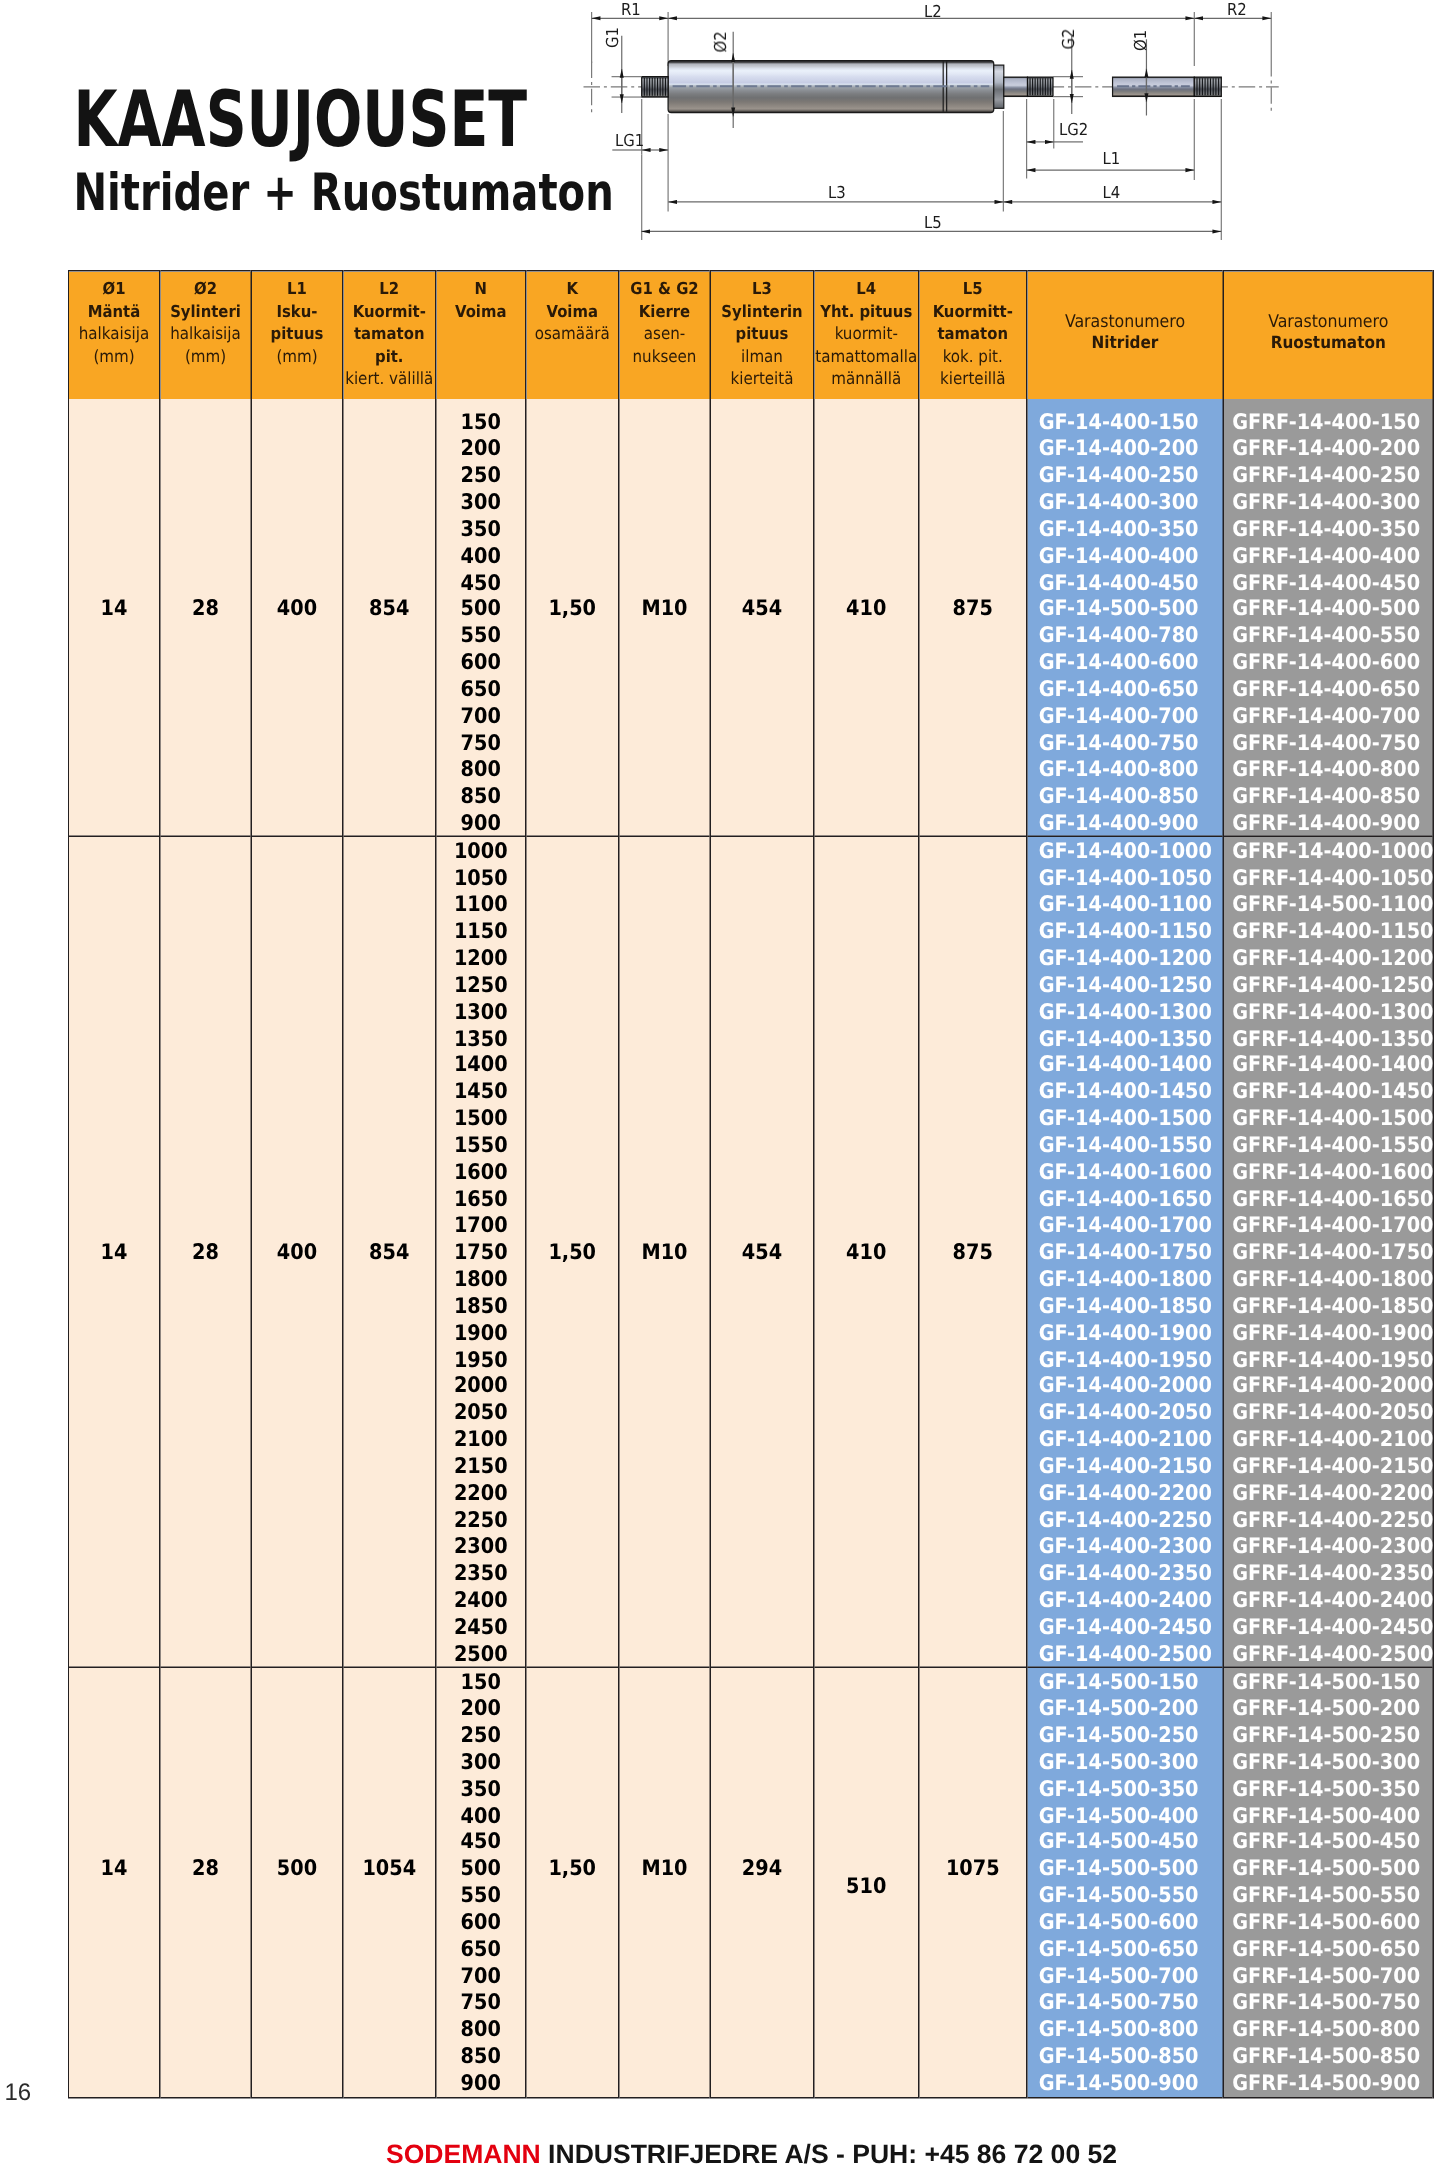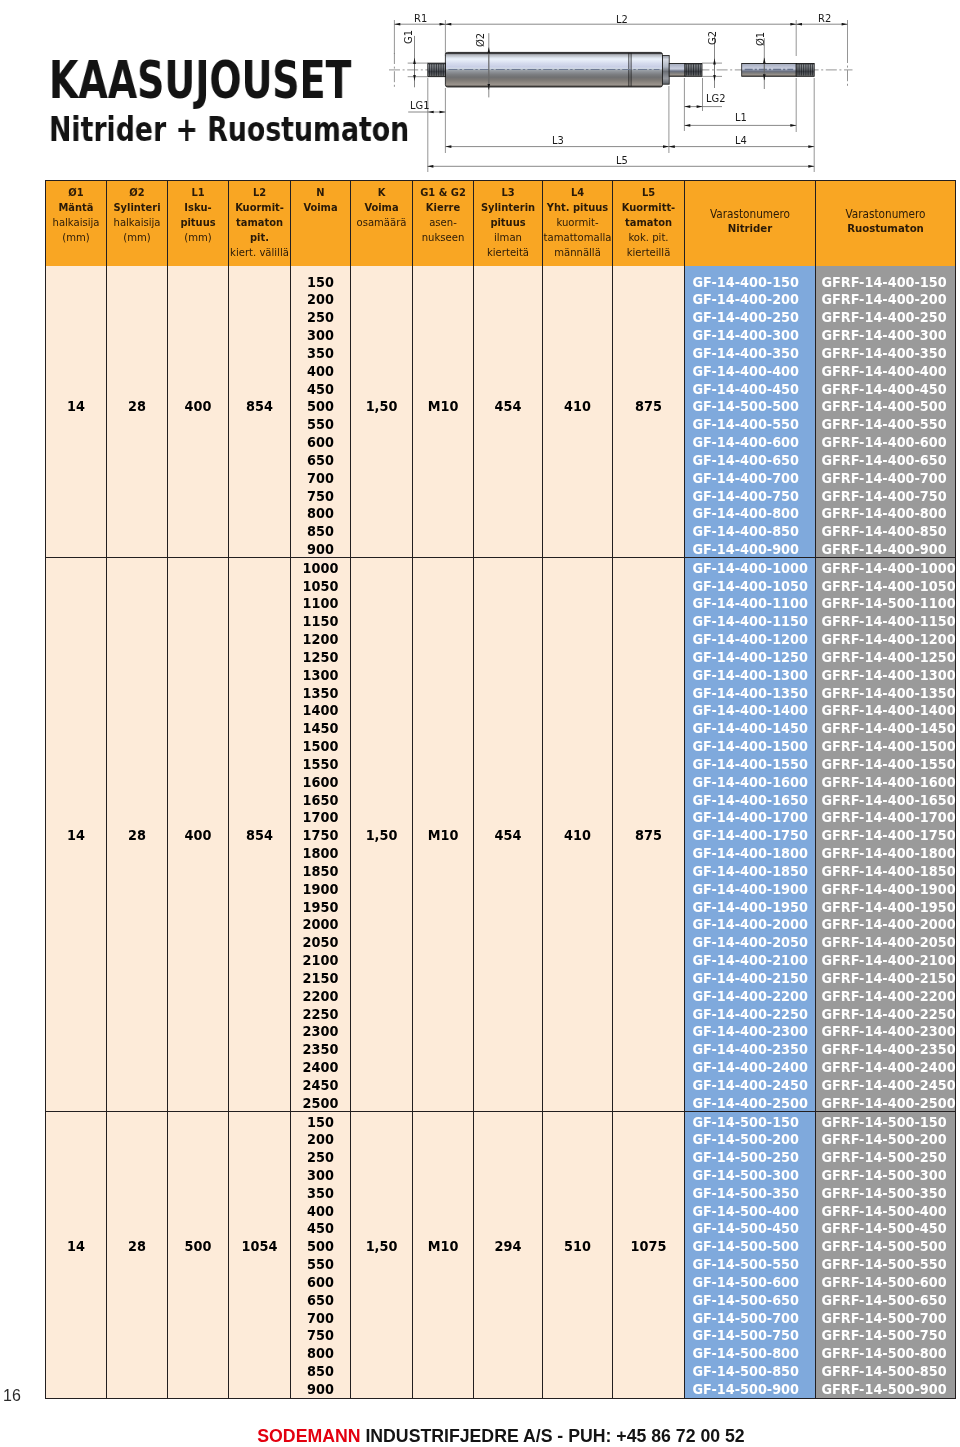--- a/index.html
+++ b/index.html
@@ -12,21 +12,21 @@
 
 
 .title1{position:absolute;will-change:transform;left:49px;top:55px;font-size:51.6px;font-weight:700;
   color:#131313;line-height:1;transform:scaleX(0.817);transform-origin:0 0;
   white-space:nowrap;}
 .title2{position:absolute;will-change:transform;left:49px;top:112px;font-size:34.3px;font-weight:700;
   color:#131313;line-height:1;transform:scaleX(0.867);transform-origin:0 0;
   white-space:nowrap;}
 
 
-.drawing{position:absolute;left:370px;top:12px;width:590px;height:170px;}
+.drawing{position:absolute;left:370px;top:0;width:590px;height:170px;}
 .drawing svg{position:absolute;left:0;top:0;}
 .dlab{position:absolute;font-family:"DejaVu Sans Condensed","DejaVu Sans",sans-serif;
   font-size:11px;color:#1b1b1b;line-height:10px;white-space:nowrap;
   will-change:transform;}
 .dlab.rot{transform:rotate(-90deg);transform-origin:0 0;will-change:transform;}
 
 
 .tbl{position:absolute;left:45px;top:180px;width:910px;border-collapse:collapse;
   table-layout:fixed;border:1px solid #231F20;will-change:transform;}
 .tbl td,.tbl th{padding:0;border-left:1px solid #231F20;border-right:1px solid #231F20;}
@@ -455,21 +455,21 @@
           <td class="nit" style="padding-top:6.08px;padding-bottom:0.00px">
             <div class="vlist">
               <span>GF-14-400-150</span>
               <span>GF-14-400-200</span>
               <span>GF-14-400-250</span>
               <span>GF-14-400-300</span>
               <span>GF-14-400-350</span>
               <span>GF-14-400-400</span>
               <span>GF-14-400-450</span>
               <span>GF-14-500-500</span>
-              <span>GF-14-400-550</span>
+              <span>GF-14-400-780</span>
               <span>GF-14-400-600</span>
               <span>GF-14-400-650</span>
               <span>GF-14-400-700</span>
               <span>GF-14-400-750</span>
               <span>GF-14-400-800</span>
               <span>GF-14-400-850</span>
               <span>GF-14-400-900</span>
             </div>
           </td>
           <td class="ruo" style="padding-top:6.08px;padding-bottom:0.00px">
@@ -878,21 +878,21 @@
               <span style="visibility:hidden">.</span>
               <span style="visibility:hidden">.</span>
               <span style="visibility:hidden">.</span>
               <span style="visibility:hidden">.</span>
               <span style="visibility:hidden">.</span>
               <span style="visibility:hidden">.</span>
               <span style="visibility:hidden">.</span>
               <span style="text-align:center">294</span>
             </div>
           </td>
-          <td style="padding-top:0.00px;padding-bottom:1.20px">
+          <td style="padding-top:12px;padding-bottom:1.20px">
             <div class="mid">
               <span style="visibility:hidden">.</span>
               <span style="visibility:hidden">.</span>
               <span style="visibility:hidden">.</span>
               <span style="visibility:hidden">.</span>
               <span style="visibility:hidden">.</span>
               <span style="visibility:hidden">.</span>
               <span style="visibility:hidden">.</span>
               <span style="text-align:center">510</span>
             </div>

